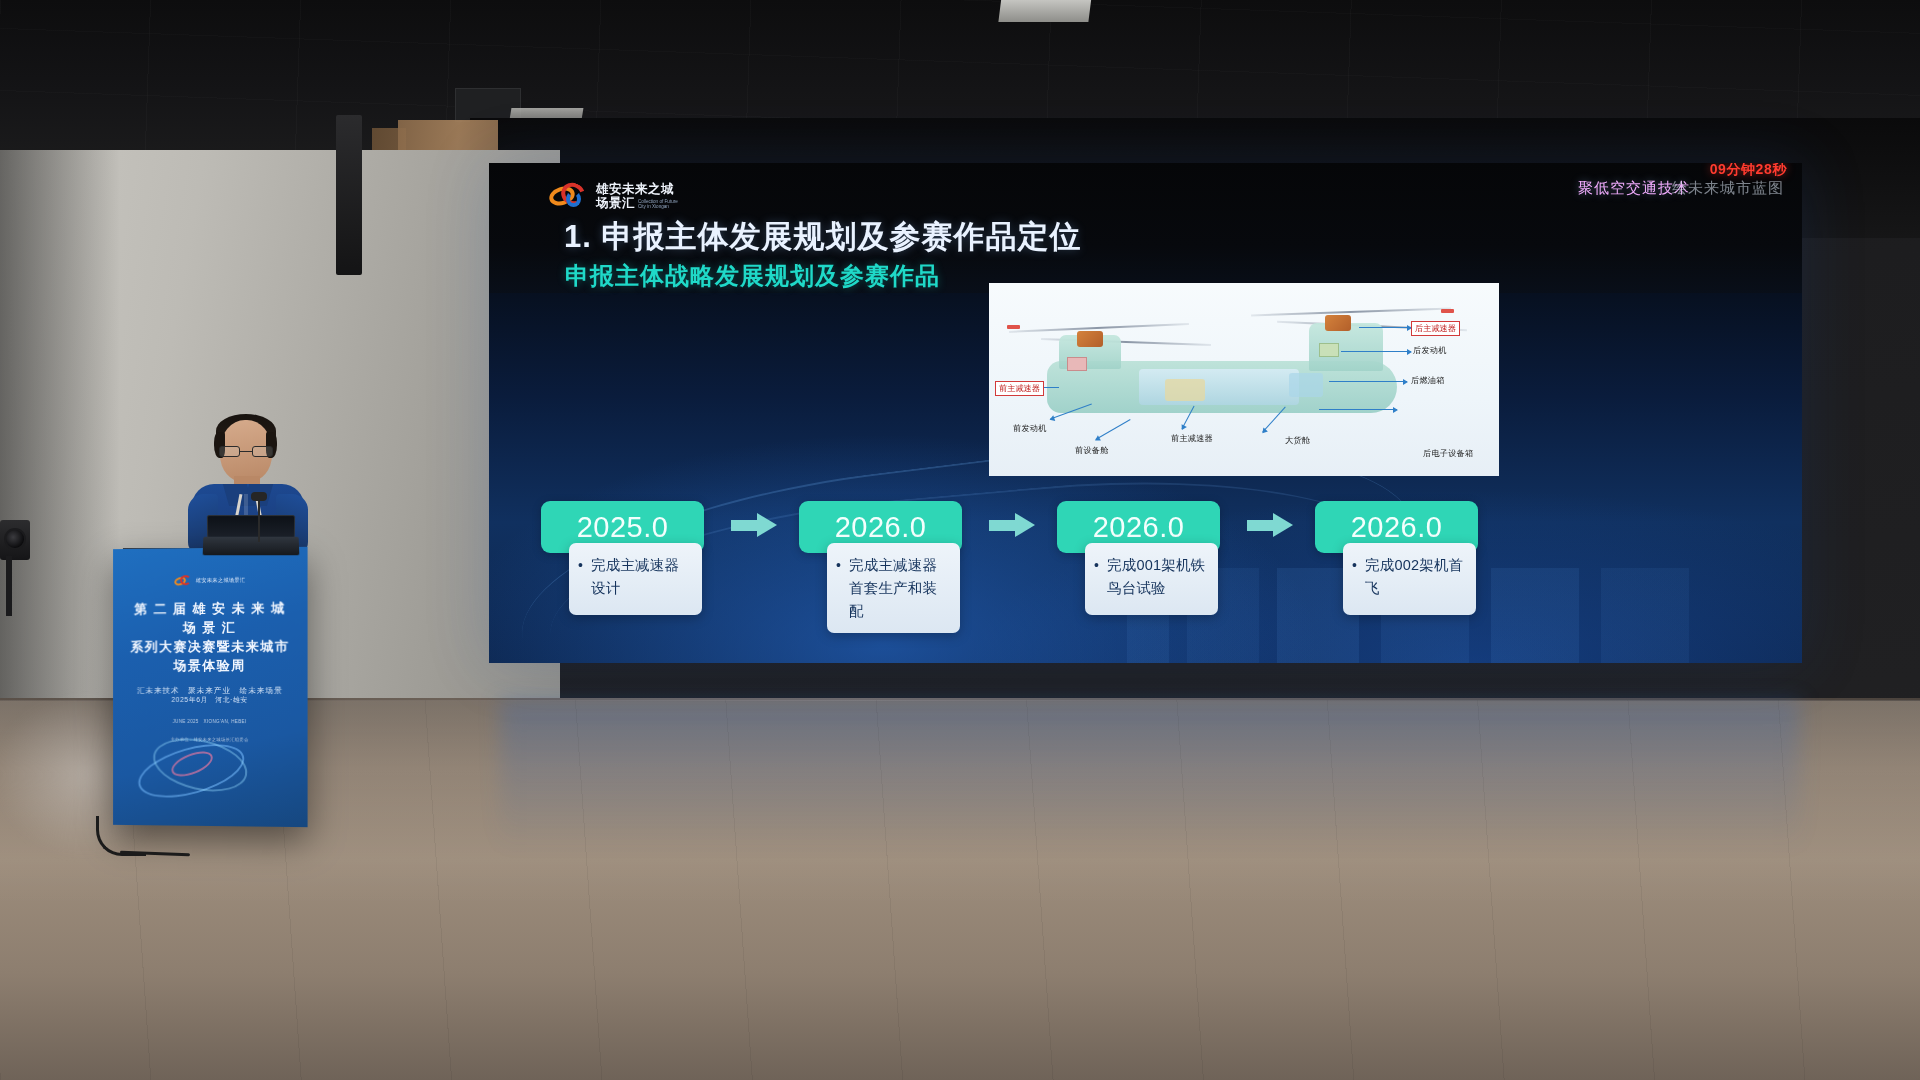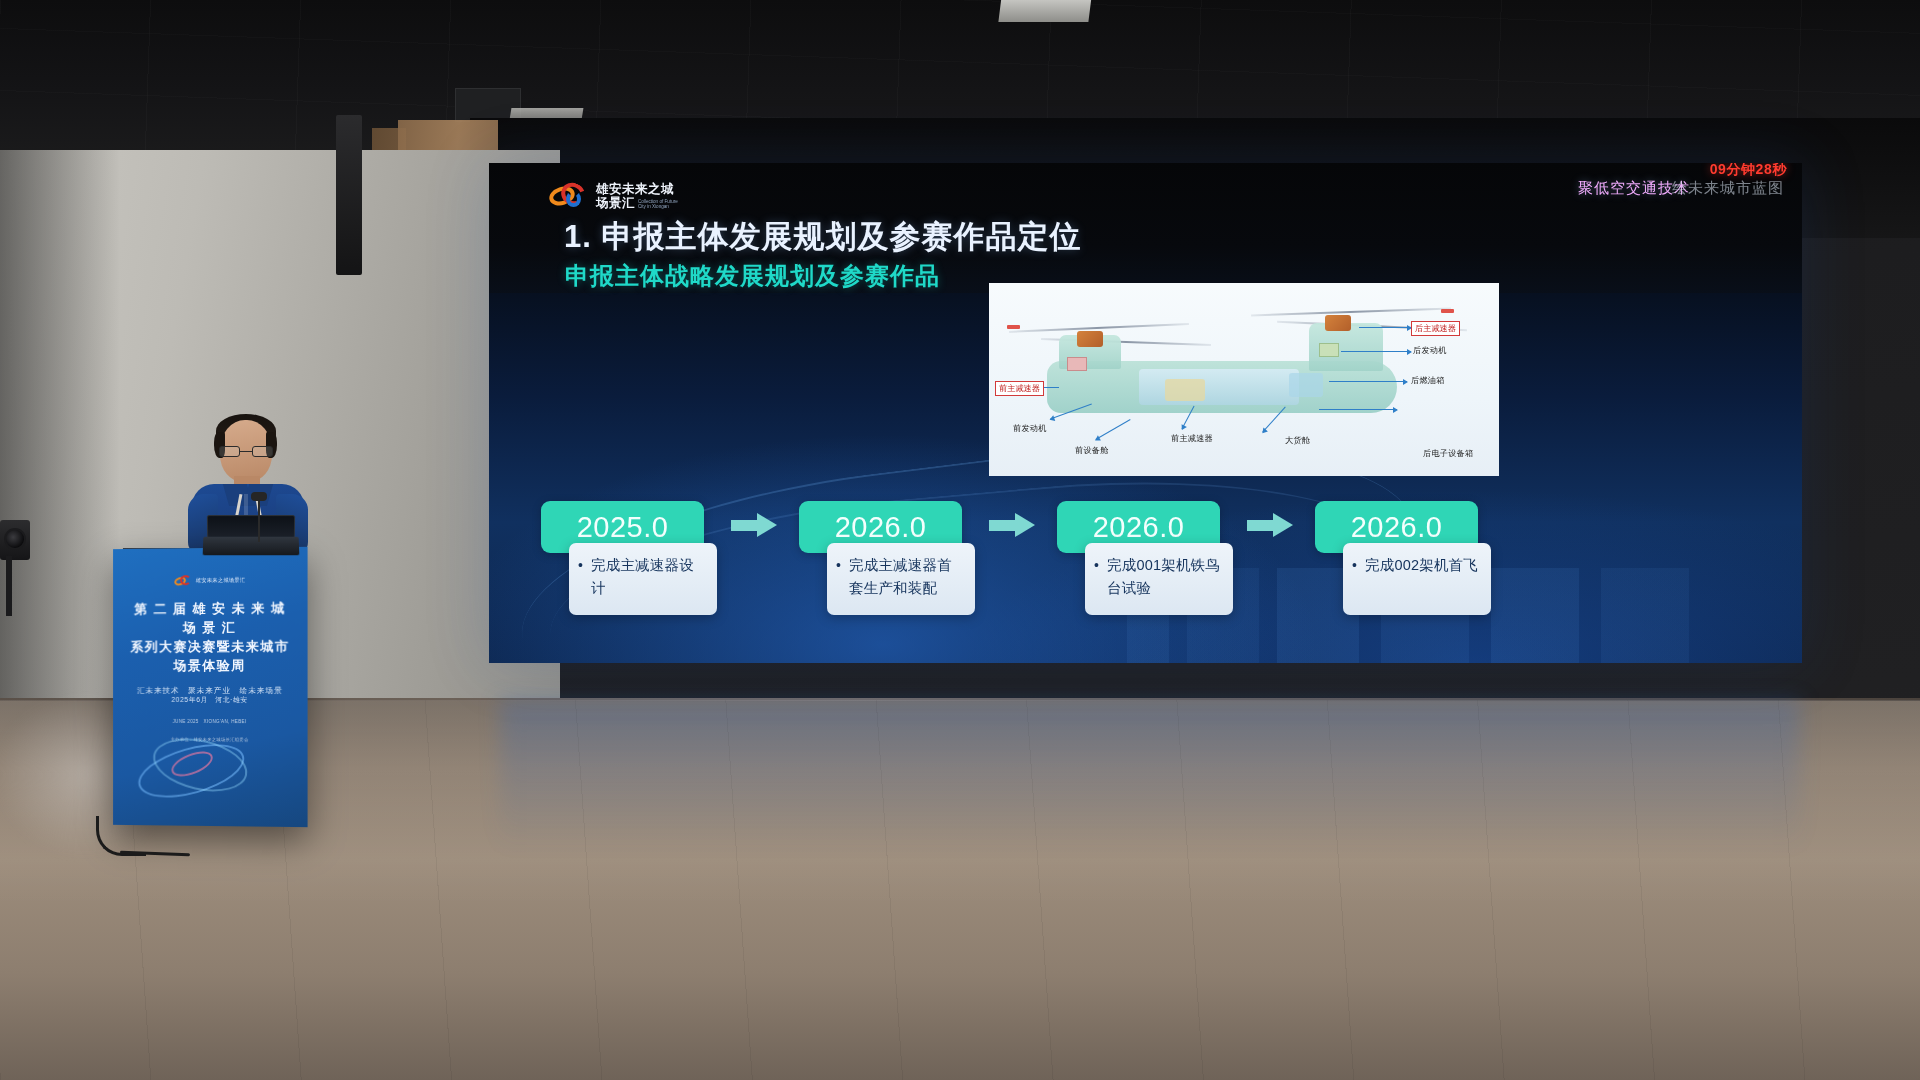--- a/index.html
+++ b/index.html
@@ -281,21 +281,21 @@
   
   .timeline { position:absolute; left:52px; top:338px; width:1215px; height:140px; }
   .tl-item { position:absolute; width:163px; }
   .tl-year {
     width:163px; height:52px; background:#2fd6b6; border-radius:9px;
     display:flex; align-items:center; justify-content:center;
     color:#f3fffd; font-size:29px; letter-spacing:.5px;
     box-shadow:0 2px 10px rgba(0,0,0,.22);
   }
   .tl-card {
-    position:absolute; left:28px; top:42px; width:148px; min-height:72px;
+    position:absolute; left:28px; top:42px; width:133px; min-height:72px;
     background:linear-gradient(180deg,#eef4fa,#dce7f2);
     border-radius:7px; padding:11px 9px 10px 9px;
     box-shadow:0 3px 12px rgba(0,0,0,.25);
   }
   .tl-card-text {
     font-size:14.5px; line-height:23px; color:#15335c;
     position:relative; padding-left:13px; letter-spacing:.2px;
   }
   .tl-card-text::before {
     content:'\2022'; position:absolute; left:0; top:0; color:#15335c; font-size:14px;

